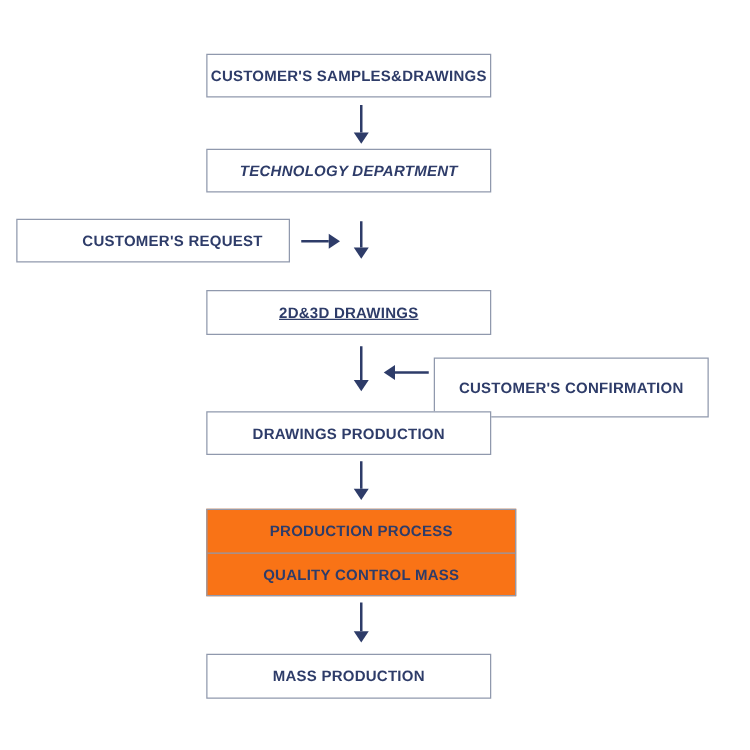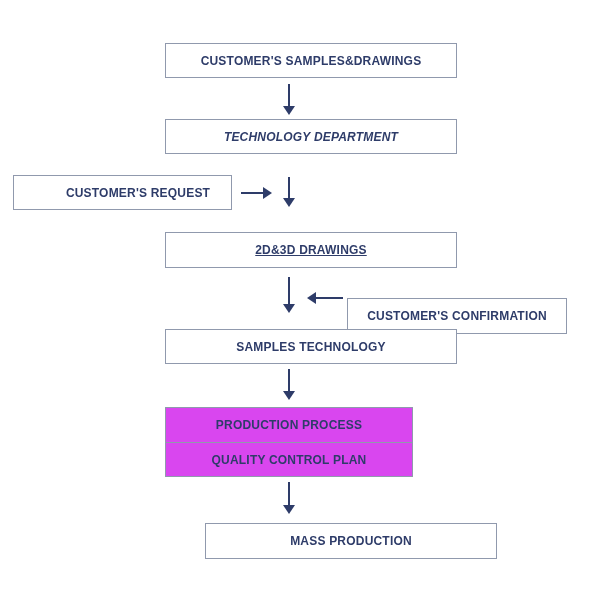--- a/index.html
+++ b/index.html
@@ -23,27 +23,27 @@
     color:var(--navy);
     font-size:12px;
     font-weight:bold;
     letter-spacing:.2px;
     display:flex;
     align-items:center;
     justify-content:center;
     text-align:center;
     white-space:nowrap;
   }
-  .node.main{left:165px;width:292px;height:35px;}
+  .node.main{left:165px;width:228px;height:35px;}
   .dbl{
     position:absolute;
     box-sizing:border-box;
     left:165px;width:248px;
     border:1px solid var(--border);
-    background:#d946ef;
+    background:#f97316;
   }
   .dbl .row{
     box-sizing:border-box;
     height:34px;
     display:flex;align-items:center;justify-content:center;
     color:var(--navy);font-size:12px;font-weight:bold;letter-spacing:.2px;
     white-space:nowrap;
   }
   .dbl .row + .row{border-top:1px solid var(--border);}
   
@@ -107,34 +107,34 @@
   <div class="arrow-v" style="left:283px;top:277px;height:36px;">
     <div class="stem"></div>
     <div class="head"></div>
   </div>
 
   <div class="arrow-h left" style="left:307px;top:292px;width:36px;">
     <div class="head"></div>
     <div class="stem"></div>
   </div>
 
-  <div class="node" style="left:347px;top:298px;width:220px;height:36px;">CUSTOMER'S CONFIRMATION</div>
+  <div class="node" style="left:347px;top:286px;width:220px;height:48px;">CUSTOMER'S CONFIRMATION</div>
 
-  <div class="node main" style="top:329px;">SAMPLES TECHNOLOGY</div>
+  <div class="node main" style="top:329px;">DRAWINGS PRODUCTION</div>
 
   <div class="arrow-v" style="left:283px;top:369px;height:31px;">
     <div class="stem"></div>
     <div class="head"></div>
   </div>
 
   <div class="dbl" style="top:407px;">
     <div class="row">PRODUCTION PROCESS</div>
-    <div class="row">QUALITY CONTROL PLAN</div>
+    <div class="row">QUALITY CONTROL MASS</div>
   </div>
 
   <div class="arrow-v" style="left:283px;top:482px;height:32px;">
     <div class="stem"></div>
     <div class="head"></div>
   </div>
 
-  <div class="node main" style="top:523px;height:36px;margin-left:40px;">MASS PRODUCTION</div>
+  <div class="node main" style="top:523px;height:36px;">MASS PRODUCTION</div>
 
 </div>
 
 </body></html>

